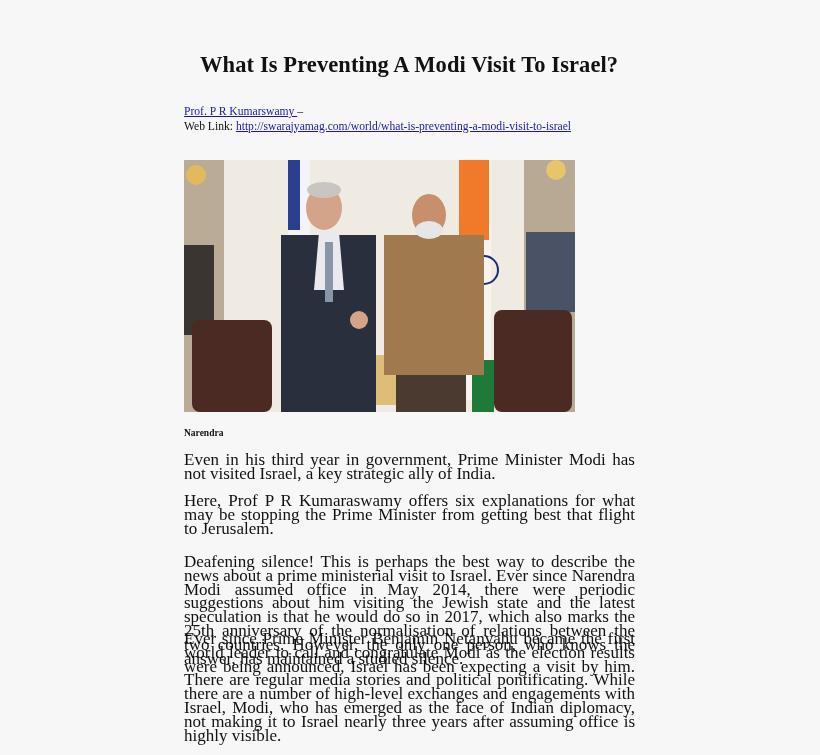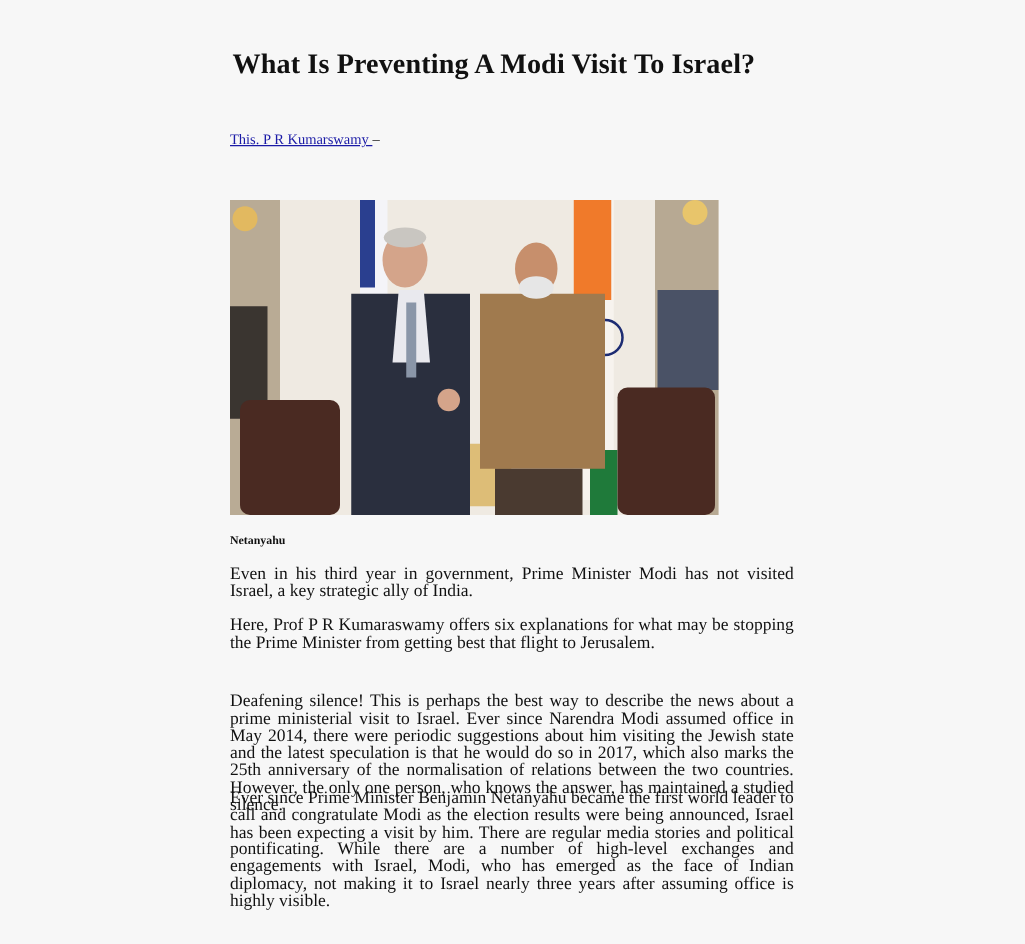--- a/index.html
+++ b/index.html
@@ -1,33 +1,34 @@
 <!DOCTYPE html>
 <html><head>
 <meta charset="utf-8">
 <style>
   html, body { margin:0; padding:0; }
   body { width:820px; height:755px; background:#f7f7f7; font-family:"Liberation Serif","DejaVu Serif",serif; color:#111; position:relative; overflow:hidden; }
   .page { position:absolute; left:184px; top:0; width:452px; }
-  .title { position:absolute; left:0; top:36px; width:470px; font-size:22.5px; font-weight:bold; white-space:nowrap; letter-spacing:0.1px; margin:2px; }
+  .title { position:absolute; left:0; top:36px; width:470px; font-size:22.5px; font-weight:bold; white-space:nowrap; letter-spacing:0.1px; margin:16px; }
   .byline { position:absolute; left:0; top:105px; font-size:11.6px; line-height:14.5px; }
   .byline a { color:#1a1aa6; text-decoration:underline; }
   .photo { position:absolute; left:0; top:160px; width:391px; height:252px; overflow:hidden; background:#e9e4da; }
   .snap { position:absolute; left:0; top:428px; font-size:9.5px; font-weight:bold; }
-  .para { position:absolute; left:0; width:451px; font-size:14px; line-height:13.8px; text-align:justify; margin:0; }
+  .para { position:absolute; left:0; width:451px; font-size:17px; line-height:13.8px; text-align:justify; margin:0; }
   #p1 { top:453px; } #p2 { top:494px; } #p3 { top:535px;margin-top:20px; } #p4 { top:632px; }
 </style>
 </head>
 <body>
 
 <div class="page">
   <h1 class="title">What Is Preventing A Modi Visit To Israel?</h1>
 
   <div class="byline">
-    <div><a href="#">This. P R Kumarswamy </a><span>–</span></div>
+    <div><a href="#">Prof. P R Kumarswamy </a><span>–</span></div>
+    <div><span>Web Link: </span><a href="#">http://swarajyamag.com/world/what-is-preventing-a-modi-visit-to-israel</a></div>
   </div>
 
   <div class="photo" title="Benjamin Netanyahu and Narendra Modi shaking hands in front of Israeli and Indian flags">
     <svg width="391" height="252" viewBox="0 0 391 252" xmlns="http://www.w3.org/2000/svg">
       <rect width="391" height="252" fill="#e6dfd3"></rect>
       <rect x="0" y="0" width="42" height="252" fill="#b9ab95"></rect>
       <rect x="340" y="0" width="51" height="252" fill="#b7a993"></rect>
       <rect x="40" y="0" width="300" height="252" fill="#efeae2"></rect>
       <circle cx="12" cy="15" r="10" fill="#e2b960"></circle>
       <circle cx="372" cy="10" r="10" fill="#e8c56b"></circle>
@@ -48,19 +49,19 @@
       <ellipse cx="140" cy="48" rx="18" ry="22" fill="#d4a48a"></ellipse>
       <ellipse cx="140" cy="30" rx="17" ry="8" fill="#c9c6c1"></ellipse>
       <rect x="200" y="75" width="100" height="140" fill="#a07a4e"></rect>
       <rect x="212" y="215" width="70" height="37" fill="#4a3a30"></rect>
       <ellipse cx="245" cy="55" rx="17" ry="21" fill="#c78f6c"></ellipse>
       <ellipse cx="245" cy="70" rx="14" ry="9" fill="#e6e6e6"></ellipse>
       <circle cx="175" cy="160" r="9" fill="#d4a48a"></circle>
     </svg>
   </div>
 
-  <div class="snap">Netanyahu</div>
+  <div class="snap">Narendra</div>
 
   <p class="para" id="p1">Even in his third year in government, Prime Minister Modi has not visited Israel, a key strategic ally of India.</p>
   <p class="para" id="p2">Here, Prof P R Kumaraswamy offers six explanations for what may be stopping the Prime Minister from getting best that flight to Jerusalem.</p>
   <p class="para" id="p3">Deafening silence! This is perhaps the best way to describe the news about a prime ministerial visit to Israel. Ever since Narendra Modi assumed office in May 2014, there were periodic suggestions about him visiting the Jewish state and the latest speculation is that he would do so in 2017, which also marks the 25th anniversary of the normalisation of relations between the two countries. However, the only one person, who knows the answer, has maintained a studied silence.</p>
   <p class="para" id="p4">Ever since Prime Minister Benjamin Netanyahu became the first world leader to call and congratulate Modi as the election results were being announced, Israel has been expecting a visit by him. There are regular media stories and political pontificating. While there are a number of high-level exchanges and engagements with Israel, Modi, who has emerged as the face of Indian diplomacy, not making it to Israel nearly three years after assuming office is highly visible.</p>
 </div>
 
 </body></html>

